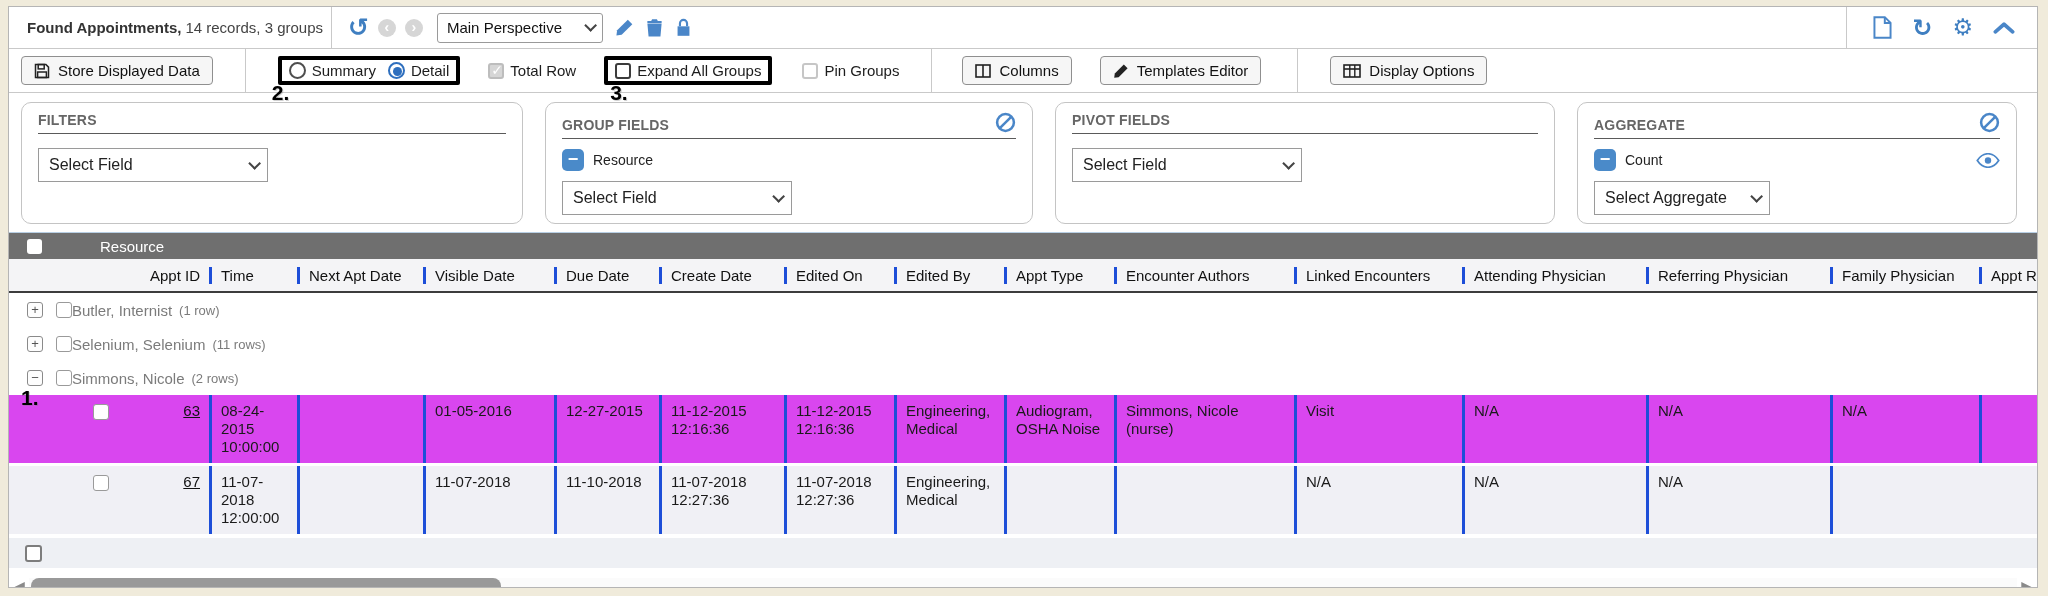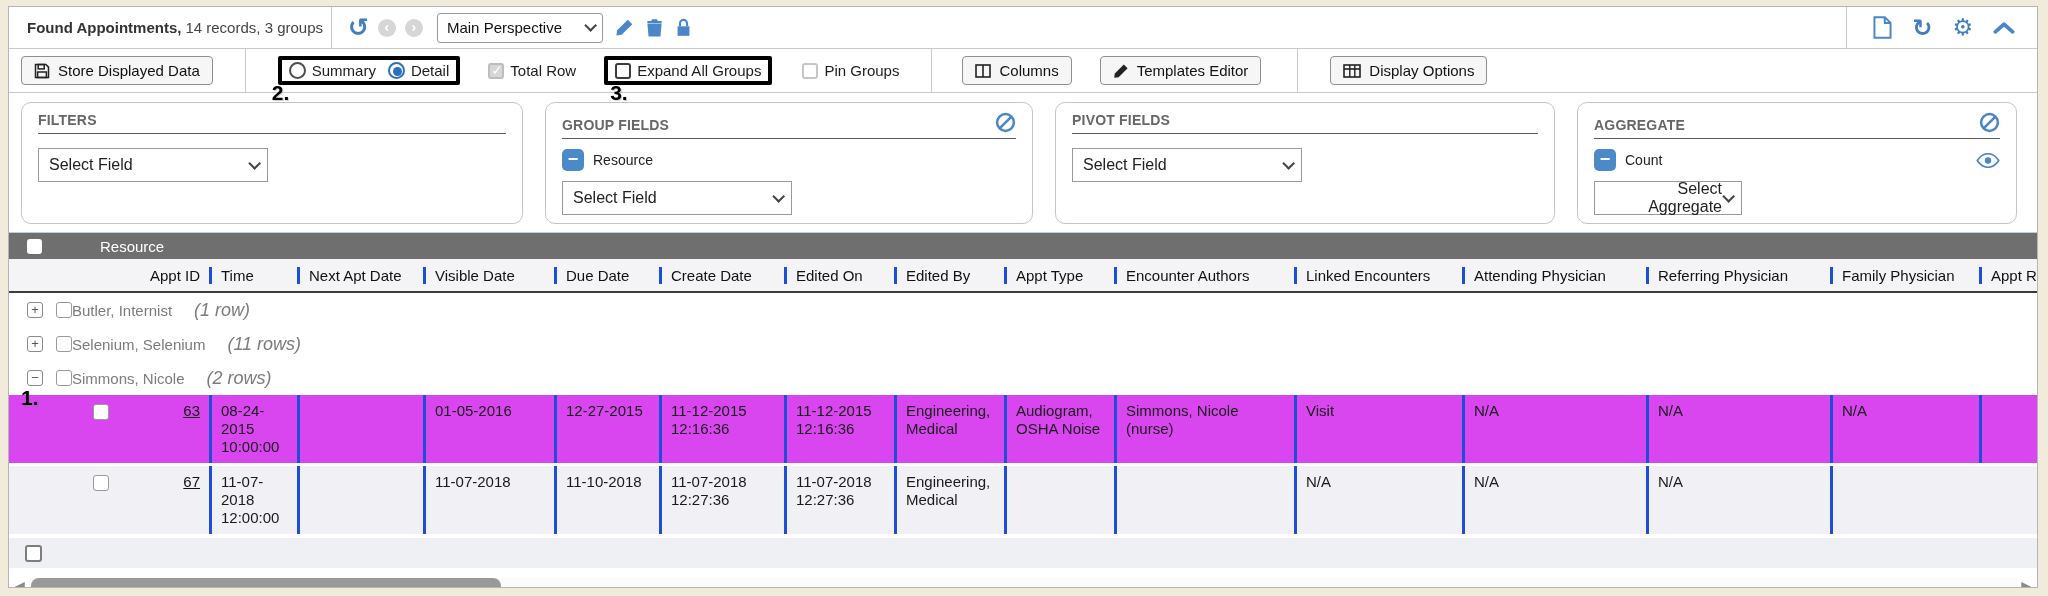--- a/index.html
+++ b/index.html
@@ -68,39 +68,39 @@
   .fp-title { font-size:14px; font-weight:bold; color:#666; letter-spacing:.2px; }
   .chip-row { display:flex; align-items:center; margin-top:10px; }
   .minus-chip { width:22px; height:22px; border-radius:5px; background:#4a8ac9; color:#fff;
                 display:flex; align-items:center; justify-content:center; font-size:18px; font-weight:bold;
                 cursor:pointer; line-height:1; padding-bottom:2px; }
   .chip-label { font-size:14px; color:#222; margin-left:9px; }
   .fselect { width:230px; height:34px; border:1px solid #9a9a9a; background:#fff; display:flex;
              align-items:center; justify-content:space-between; padding:0 10px; font-size:16px;
              color:#222; cursor:pointer; }
   .fselect.mt14 { margin-top:14px; } .fselect.mt10 { margin-top:10px; }
-  .fselect.w172 { width:148px;text-align:right; }
+  .fselect.w172 { width:176px;text-align:right; }
 
   
   .tablewrap { flex:1; position:relative; overflow:hidden; display:flex; flex-direction:column; }
   .groupband { height:26px; background:#6f6f6f; display:flex; align-items:center; flex:0 0 auto; }
   .band-cb { width:15px; height:15px; border-radius:3px; background:#fff; margin-left:18px; cursor:pointer; }
   .band-label { color:#fff; font-size:15px; margin-left:58px; }
   .trow { display:grid; grid-template-columns:110px 90px 88px 126px 131px 105px 125px 110px 110px 110px 180px 168px 184px 184px 149px minmax(50px,1fr); }
   .hrow { height:34px; background:#f4f4f6; border-bottom:2px solid #3c3c3c; align-items:center; flex:0 0 auto; }
   .hrow > div { font-size:15px; color:#111; padding:0 9px; white-space:nowrap; overflow:hidden; }
   .trow > div:nth-child(n+3) { border-left:3px solid #1d4ed8; }
   .h-right { text-align:right; }
   .group-row { height:34px; background:#fff; display:flex; align-items:center; }
   .expander { width:16px; height:16px; border:1px solid #8a8a8a; border-radius:3px; background:#fdfdfd;
               color:#555; font-size:13px; line-height:13px; text-align:center; margin-left:18px;
               cursor:pointer; flex:0 0 auto; position:relative; }
   .group-row .cb { margin-left:13px; border-width:1.5px; }
   .glabel { font-size:15px; color:#7b7b7b; }
-  .gcount { font-size:18px; color:#7b7b7b; margin-left:22px;font-style:italic; }
+  .gcount { font-size:13px; color:#7b7b7b; margin-left:7px; }
   .drow { background:#d946ef; border-bottom:3px solid #fff; }
   .drow.alt { background:#f0f0f5; }
   .drow > div { padding:7px 9px; font-size:15px; line-height:18px; color:#1a1a1a; min-height:62px; overflow:hidden; }
   .selcell { display:flex; align-items:flex-start; }
   .selcell .cb { margin-left:75px; margin-top:2px; border-width:1.5px; }
   .idcell { text-align:right; }
   .idlink { text-decoration:underline; color:#111; cursor:pointer; }
   .footer-row { height:30px; background:#eef0f4; margin-top:1px; display:flex; align-items:center; flex:0 0 auto; }
   .footer-row .cb { margin-left:16px; width:17px; height:17px; border-width:2px; border-color:#7d7d7d; }
   .hscroll { height:20px; margin:8px 5px 0 5px; display:flex; align-items:center; flex:0 0 auto; }

